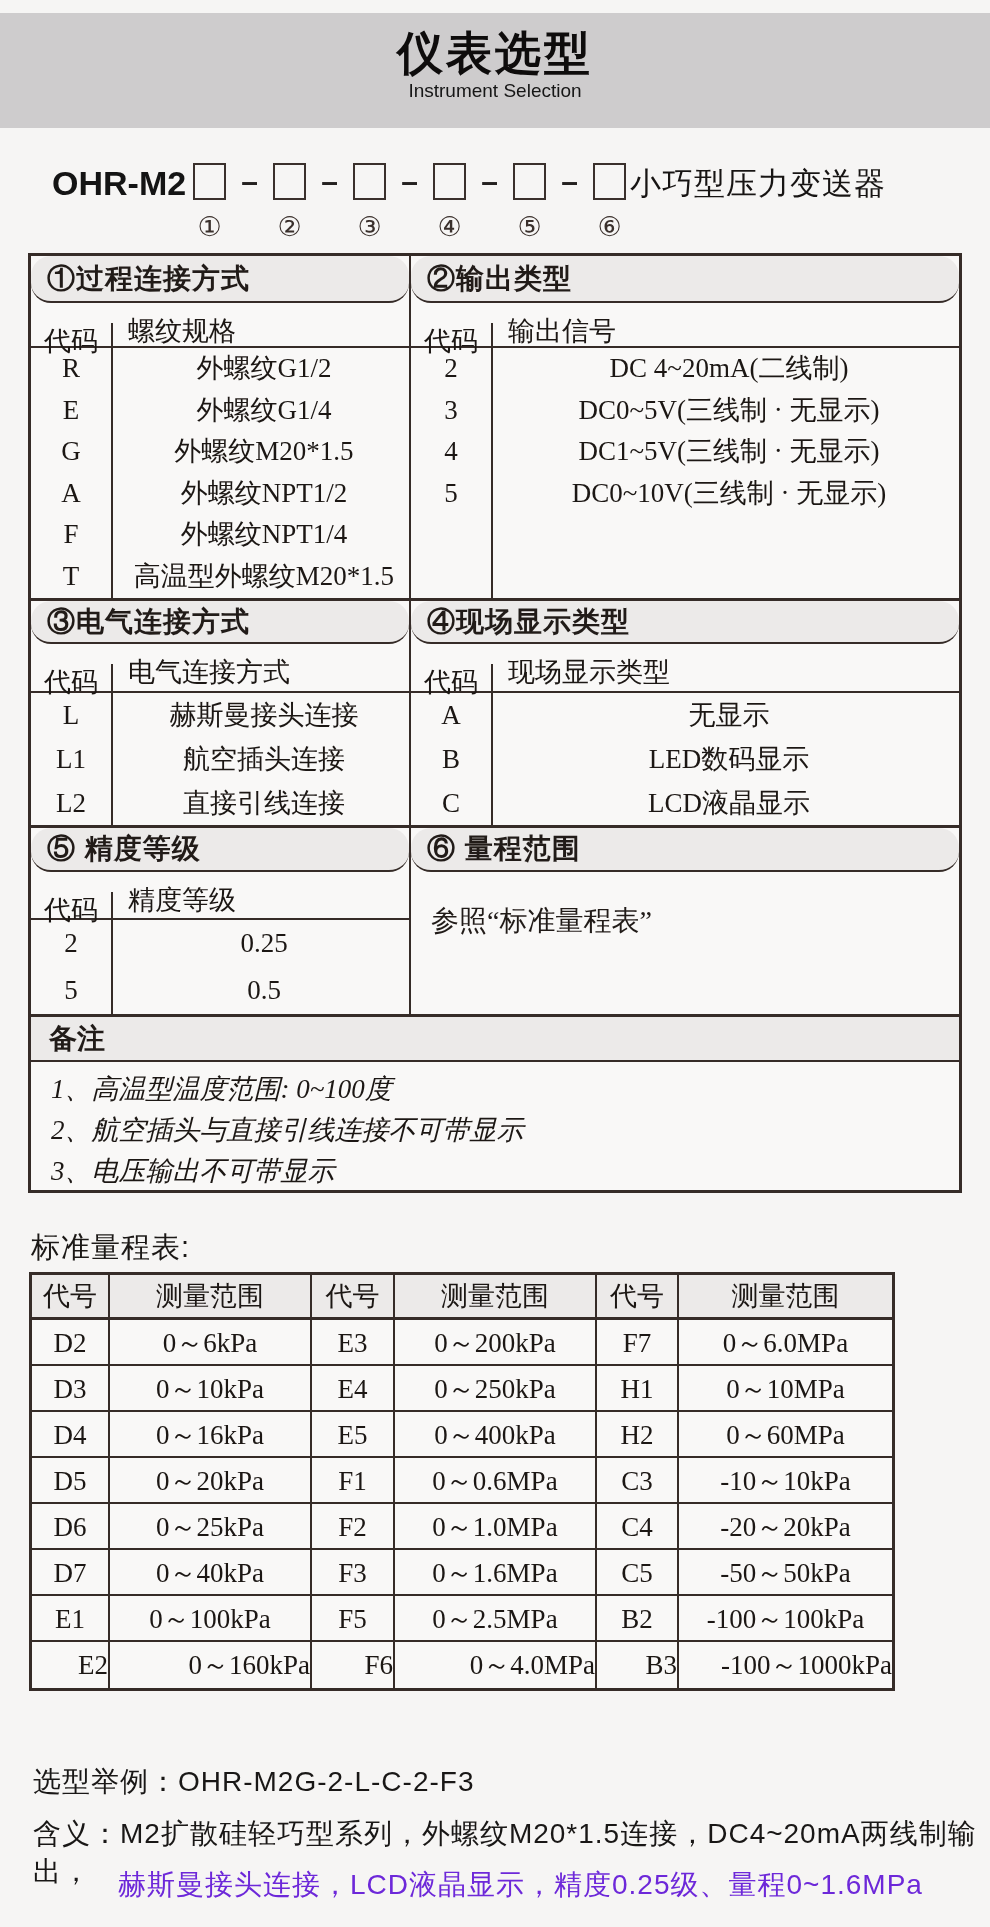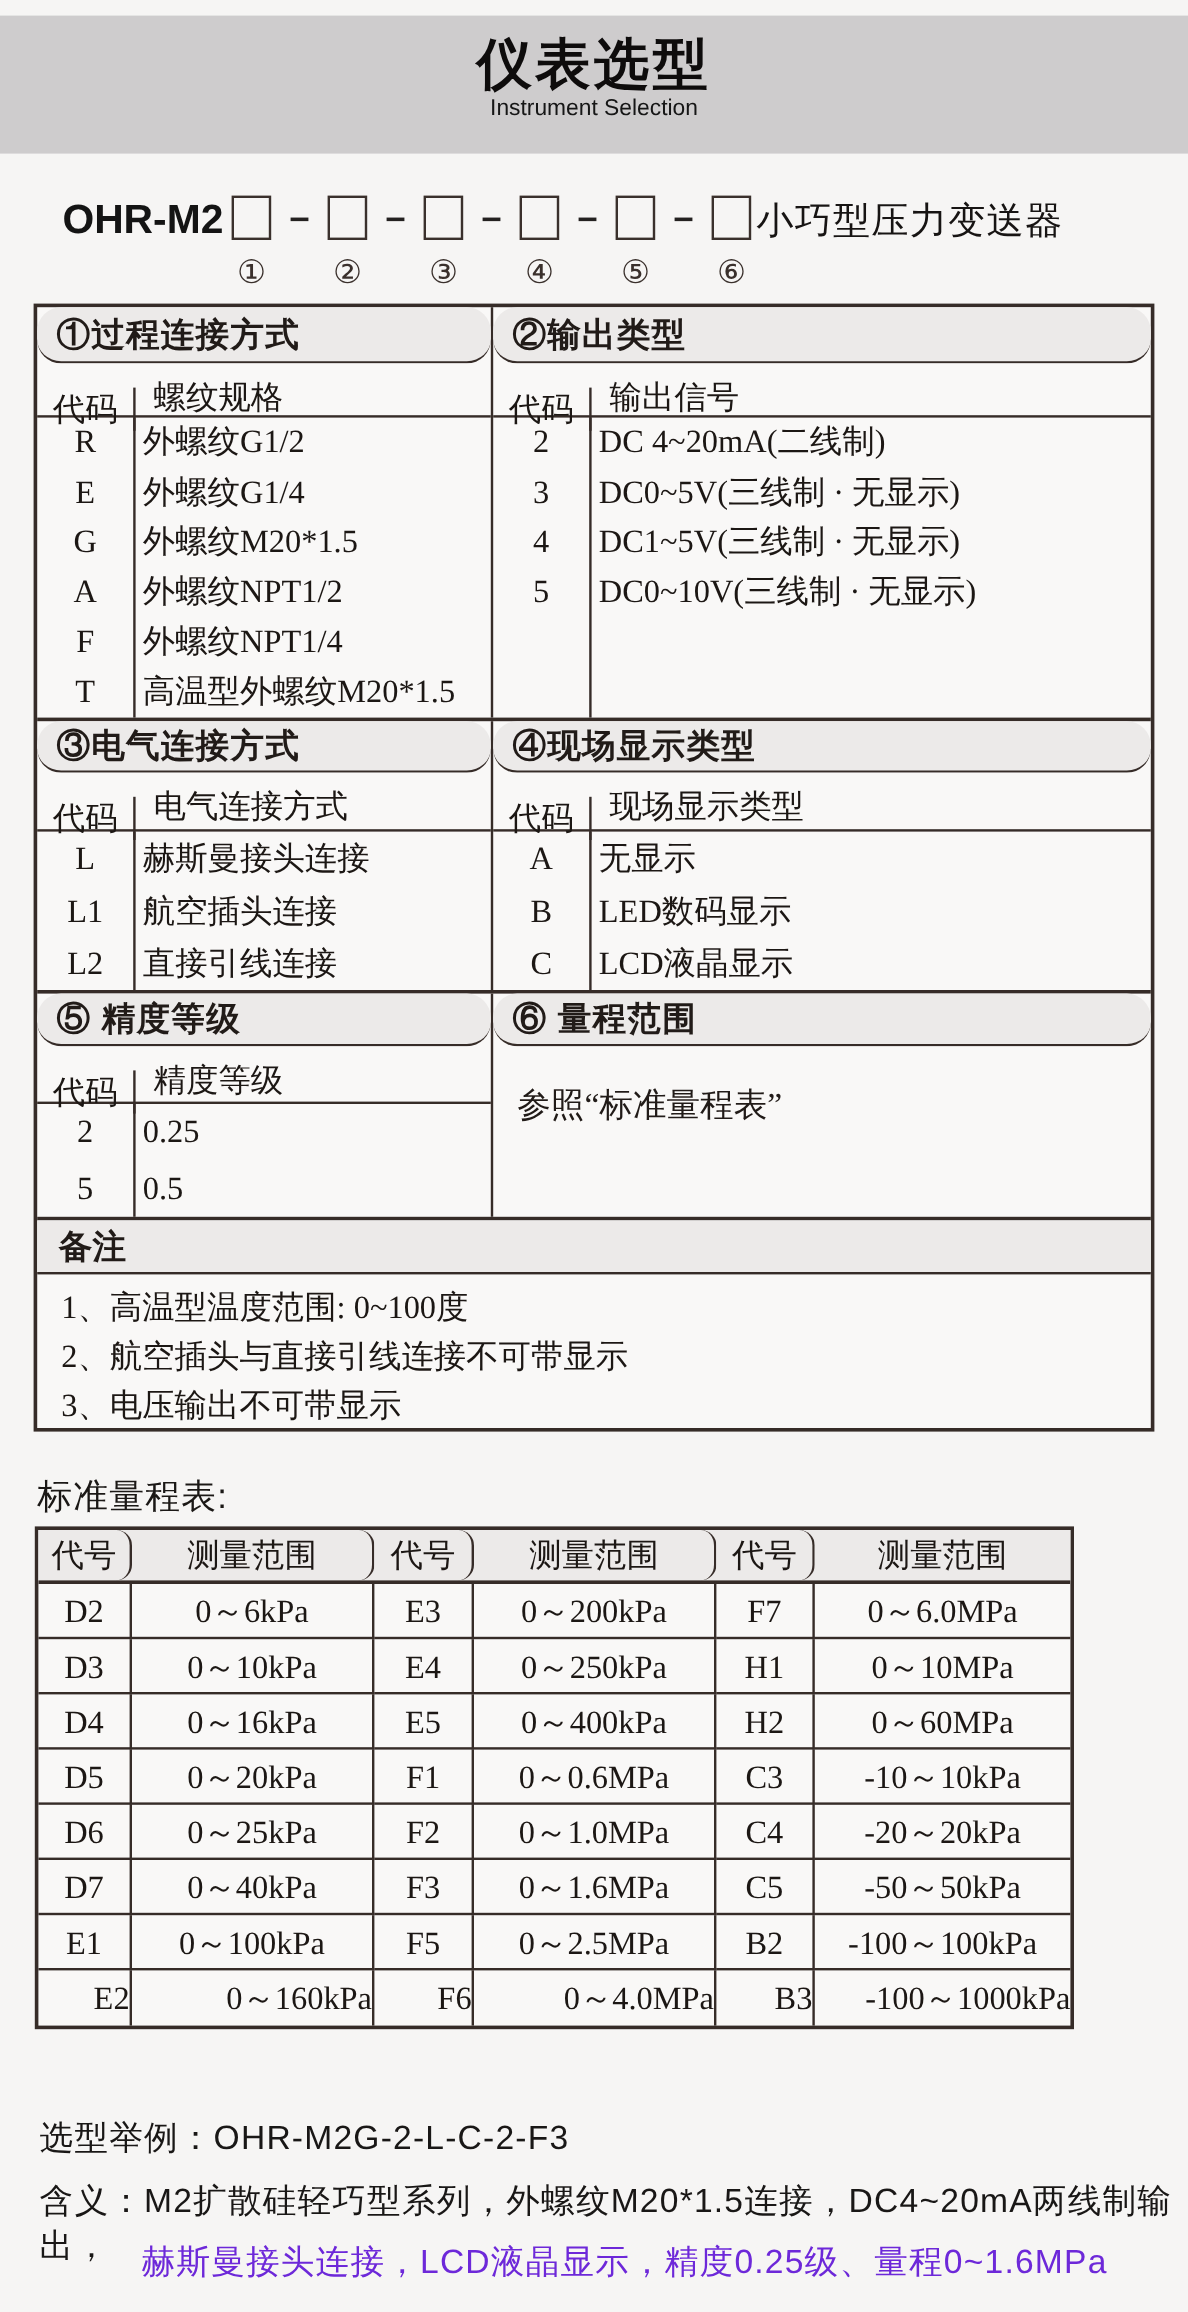--- a/index.html
+++ b/index.html
@@ -30,21 +30,21 @@
   .sec-left{border-right:2px solid #362c28;}
   .sec-title{background:#eceae9;border-bottom:2px solid #362c28;box-sizing:border-box;
     display:flex;align-items:center;padding-left:16px;font-size:28px;font-weight:700;letter-spacing:1px;color:#211b18;border-radius:20px;}
   .sec-cols{display:grid;grid-template-columns:82px 1fr;border-bottom:2px solid #362c28;box-sizing:border-box;
     font-family:"Liberation Serif",serif;font-size:27px;}
   .sec-cols .code-h{border-right:2px solid #362c28;display:flex;align-items:center;justify-content:center;margin-top:20px;}
   .sec-cols .val-h{display:flex;align-items:center;padding-left:15px;}
   .sec-data{display:grid;grid-template-columns:82px 1fr;box-sizing:border-box;font-family:"Liberation Serif",serif;font-size:27px;}
   .code-stack{border-right:2px solid #362c28;}
   .code-stack div{text-align:center;}
-  .value-stack div{padding-left:6px;}
+  .value-stack div{padding-left:6px;text-align:center;}
   
   .band1 .sec-title{height:47px;}
   .band1 .sec-cols{height:45px;}
   .band1 .sec-data{height:250px;}
   .band1 .code-stack div,.band1 .value-stack div{height:41.5px;line-height:41.5px;}
   
   .band2 .sec-title{height:43px;}
   .band2 .sec-cols{height:49px;}
   .band2 .sec-data{height:132px;}
   .band2 .code-stack div,.band2 .value-stack div{height:44px;line-height:44px;}
@@ -52,29 +52,29 @@
   .band3 .sec-title{height:44px;}
   .band3 .sec-cols{height:48px;}
   .band3 .sec-data{height:94px;}
   .band3 .code-stack div,.band3 .value-stack div{height:47px;line-height:47px;}
   .note-cell{height:142px;box-sizing:border-box;padding:30px 0 0 20px;
     font-family:"Liberation Serif",serif;font-size:28px;color:#211b18;}
   
   .remark-title{background:#eceae9;border-bottom:2px solid #362c28;box-sizing:border-box;height:45px;
     display:flex;align-items:center;padding-left:18px;font-size:28px;font-weight:700;color:#211b18;}
   .remark-body{height:128px;box-sizing:border-box;padding:7px 0 0 20px;
-    font-family:"Liberation Serif",serif;font-size:27px;}
+    font-family:"Liberation Serif",serif;font-size:27px;font-style:italic;}
   .remark-body div{line-height:41px;}
   
   .range-label{position:absolute;left:31px;top:1228px;font-size:29px;color:#1b1816;letter-spacing:1px;}
   .range-table{position:absolute;left:29px;top:1272px;width:866px;box-sizing:border-box;
     border:3px solid #362c28;background:#f9f8f7;font-family:"Liberation Serif",serif;}
   .rt-head{display:grid;grid-template-columns:78px 202px 83px 202px 82px 1fr;background:#eceae9;
     border-bottom:3px solid #362c28;}
-  .rt-head div{height:42px;line-height:42px;text-align:center;font-size:27px;border-right:2px solid #362c28;box-sizing:border-box;border-radius:13px;}
+  .rt-head div{height:42px;line-height:42px;text-align:center;font-size:27px;border-right:2px solid #362c28;box-sizing:border-box;}
   .rt-head div:last-child{border-right:none;}
   .rt-row{display:grid;grid-template-columns:78px 202px 83px 202px 82px 1fr;}
   .rt-row div{height:46px;line-height:46px;text-align:center;font-size:27px;
     border-right:2px solid #362c28;border-bottom:2px solid #362c28;box-sizing:border-box;}
   .rt-row div:last-child{border-right:none;}
   .rt-row:last-child div{border-bottom:none;text-align:right;}
   
   .example-line{position:absolute;left:33px;top:1763px;font-size:28px;color:#191716;letter-spacing:1px;}
   .meaning-line1{position:absolute;left:33px;top:1815px;font-size:28px;color:#191716;letter-spacing:1px;}
   .meaning-line2{position:absolute;left:118px;top:1866px;font-size:28px;color:#6d28d9;letter-spacing:1px;}

